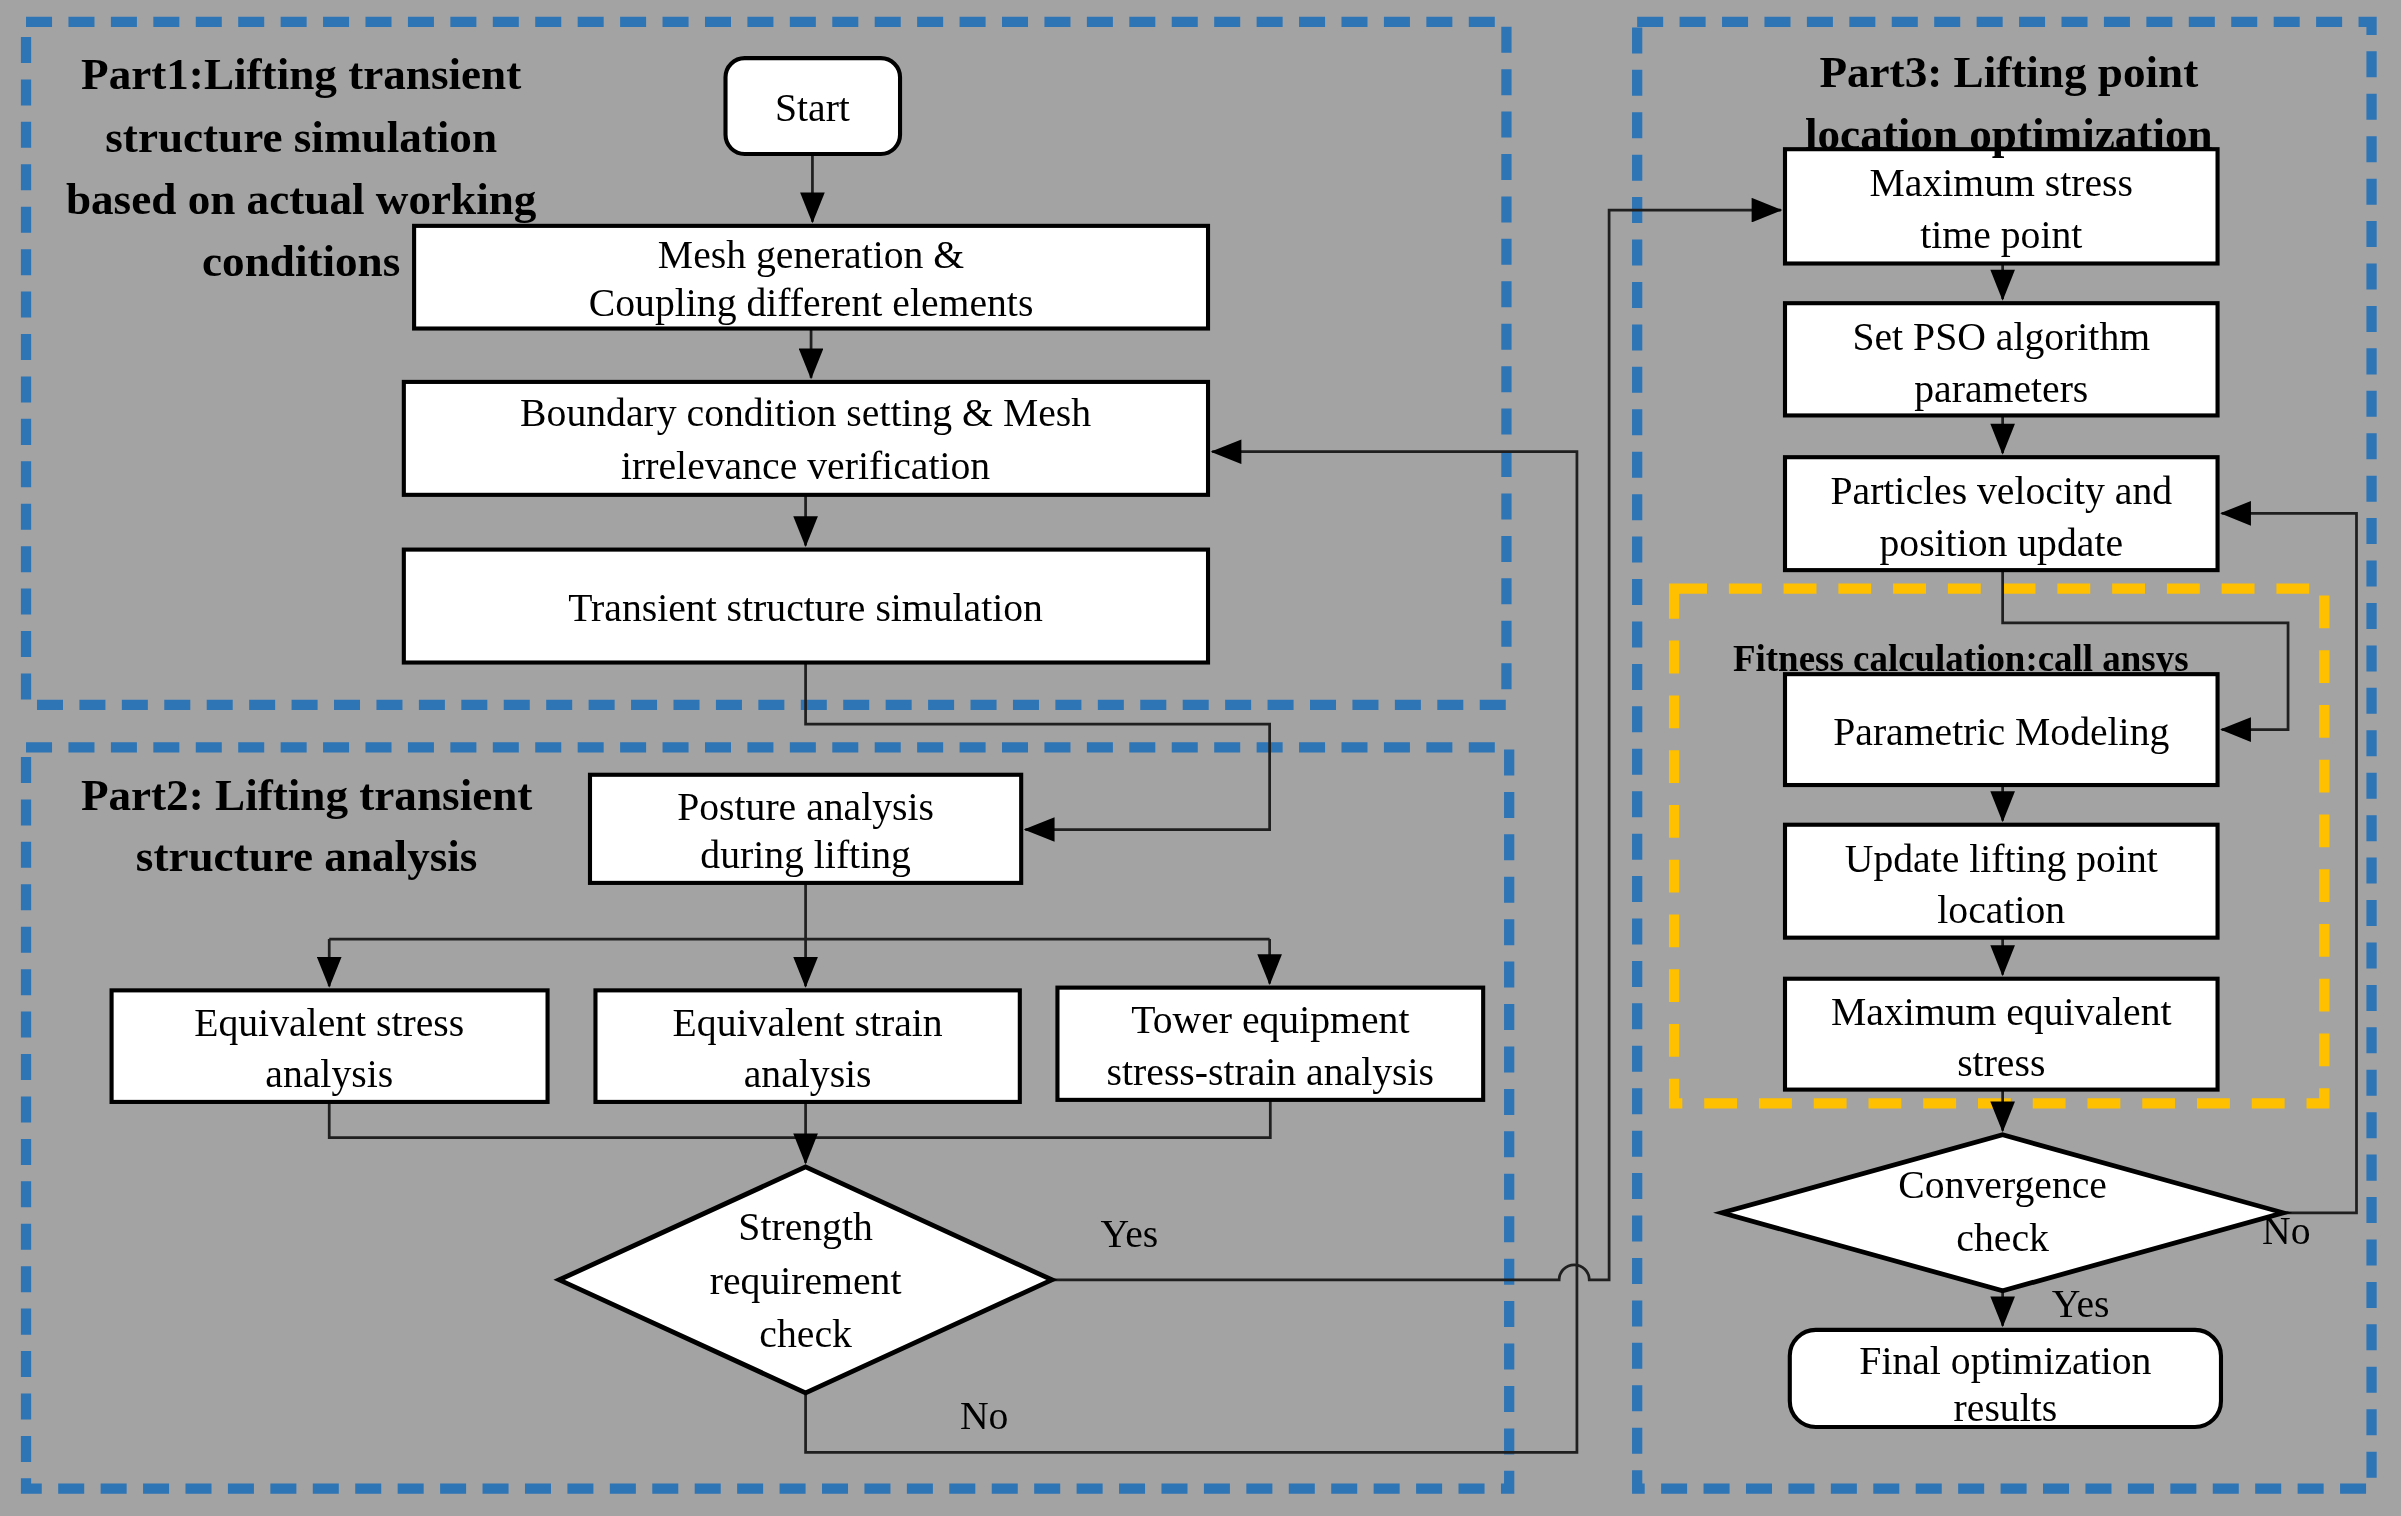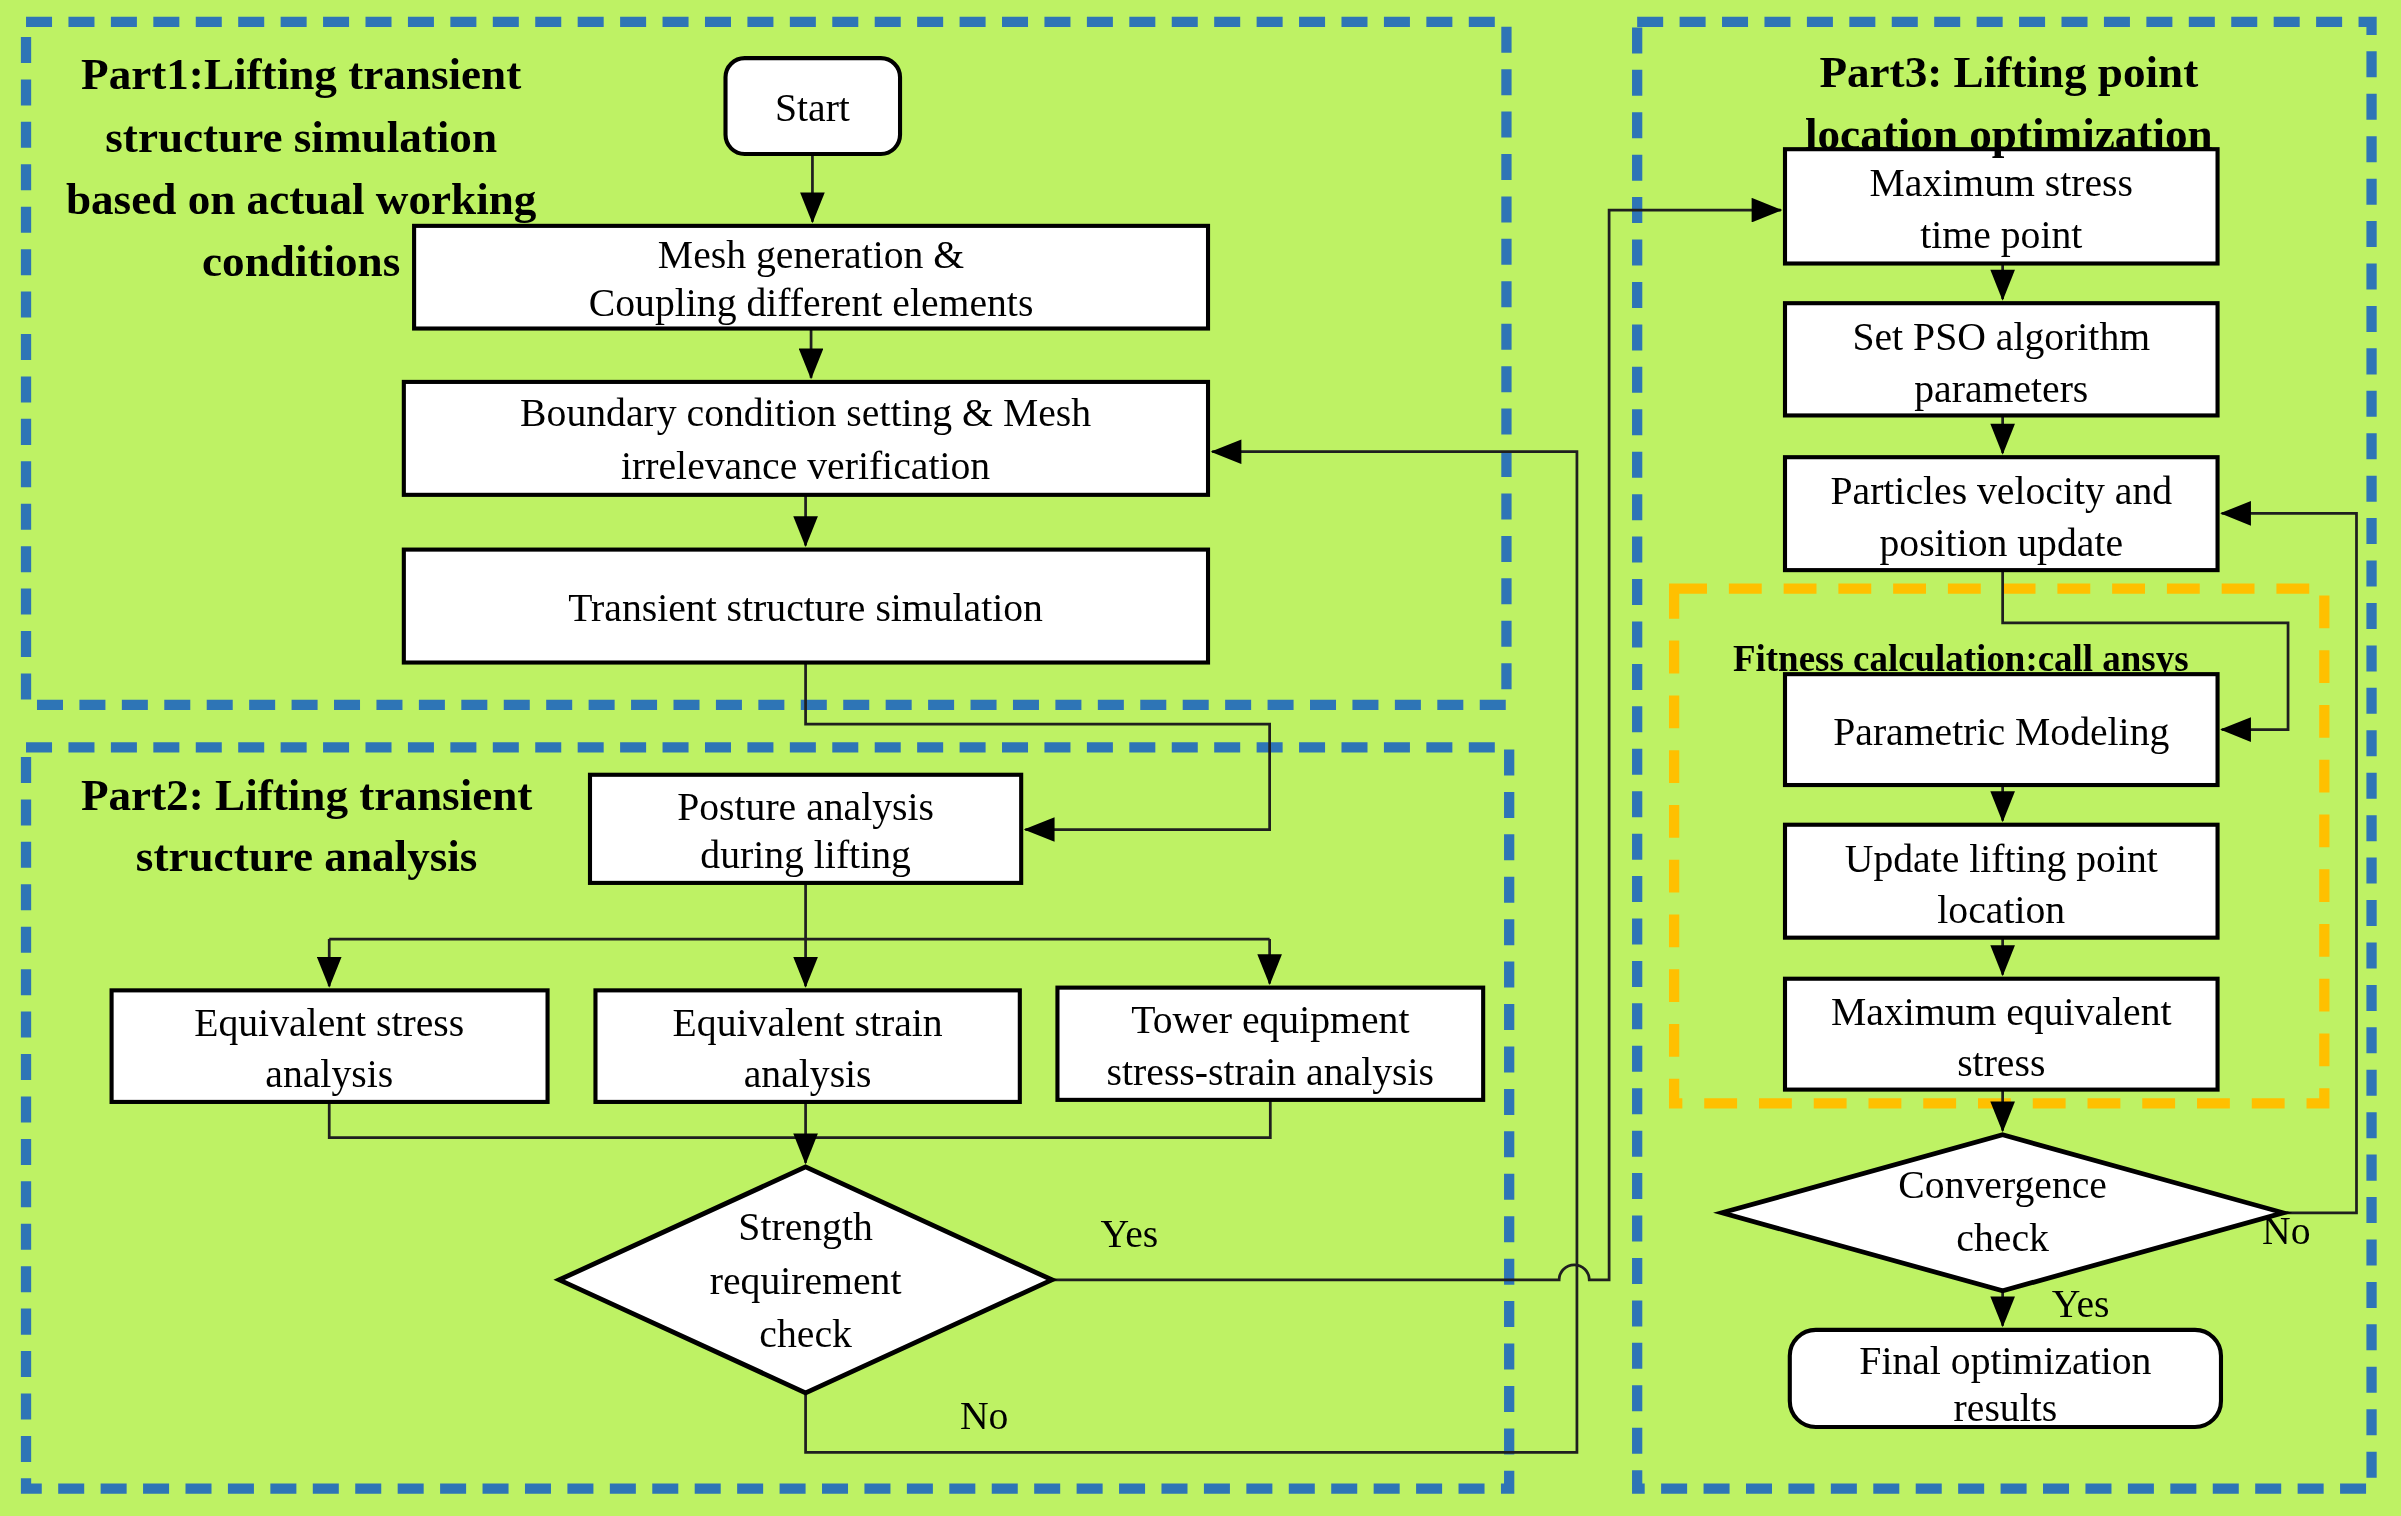--- a/index.html
+++ b/index.html
@@ -1,16 +1,16 @@
 <!DOCTYPE html>
 <html style="font-size:11px"><head>
 <meta charset="utf-8">
 <style>
   html,body{margin:0;padding:0;background:#ffffff;}
-  .stage{position:relative;width:2401px;height:1516px;background:#bef264;overflow:hidden;}
+  .stage{position:relative;width:2401px;height:1516px;background:#a3a3a3;overflow:hidden;}
   svg{display:block;}
   text{font-family:"Liberation Serif","DejaVu Serif",serif;fill:#000000;}
   .node-label{font-size:58px;}
   .part-title{font-size:66px;font-weight:bold;}
   .edge-label{font-size:58px;}
   .fitness-label{font-size:54px;font-weight:bold;}
   .node{fill:#ffffff;stroke:#000000;stroke-width:6;}
   .diamond{fill:#ffffff;stroke:#000000;stroke-width:7;}
   .edge{fill:none;stroke:#1f1f1f;stroke-width:4;}
   .part-border{fill:none;stroke-width:15;stroke-dasharray:38 24;}

